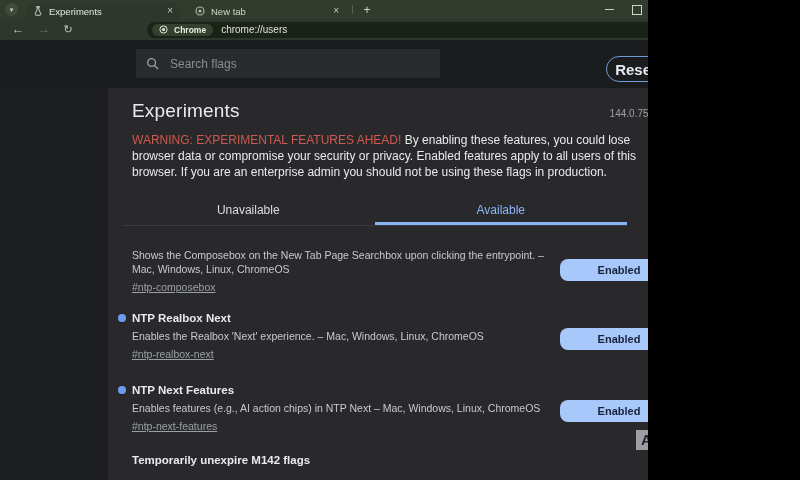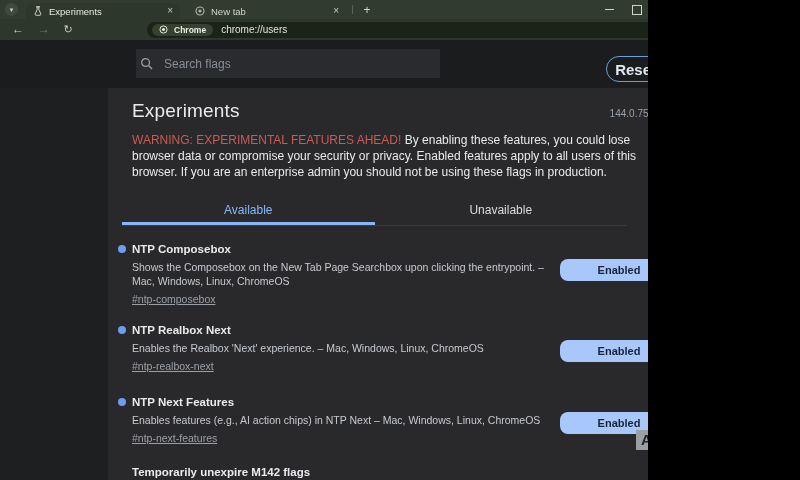--- a/index.html
+++ b/index.html
@@ -36,21 +36,21 @@
   .chip-label{font-size:8.5px;font-weight:700;color:#e8ece3;}
   .url-text{margin-left:8px;font-size:10px;color:#dfe3d9;}
   .tb-icon{position:absolute;top:3px;color:#ccd3c7;cursor:pointer;}
   .tb-zoom{left:747px;} .tb-star{left:769px;top:2px;font-size:12px;line-height:16px;}
   .avatar{position:absolute;left:786px;top:3px;width:14px;height:14px;border-radius:50%;
     background:radial-gradient(circle at 35% 30%,#8d7cf0,#3f3382 72%);cursor:pointer;}
 
   
   .flags-header{position:absolute;top:40px;left:0;right:0;height:48px;background:#1b1c1e;}
   .searchbox{position:absolute;left:136px;top:9px;width:304px;height:29px;background:#2a2b2e;
-    border-radius:0;display:flex;align-items:center;padding:0 4px;box-sizing:border-box;}
+    border-radius:0;display:flex;align-items:center;padding:0 10px;box-sizing:border-box;}
   .searchbox svg{flex:none;margin-right:9px;}
   .search-input{flex:1;background:transparent;border:none;outline:none;color:#e8eaed;
     font-size:12px;font-family:"Liberation Sans",sans-serif;}
   .search-input::placeholder{color:#888e95;}
   .reset-btn{position:absolute;left:606px;top:16px;width:80px;height:26px;border-radius:13px;
     border:1px solid #6e9ddd;background:transparent;color:#e4e9f1;font-size:15px;font-weight:600;
     font-family:"Liberation Sans",sans-serif;cursor:pointer;}
 
   
   .page-body{position:absolute;top:88px;left:0;right:0;bottom:0;background:#1e1f21;}
@@ -161,30 +161,26 @@
       <div class="title-row">
         <h1 class="page-title">Experiments</h1>
         <span class="version">144.0.7502.0</span>
       </div>
 
       <div class="warning">
         <span class="warn-red">WARNING: EXPERIMENTAL FEATURES AHEAD!</span><span> By enabling these features, you could lose browser data or compromise your security or privacy. Enabled features apply to all users of this browser. If you are an enterprise admin you should not be using these flags in production.</span>
       </div>
 
       <div class="flag-tabs">
+        <div class="ftab">Unavailable</div>
         <div class="ftab active">Available</div>
-        <div class="ftab">Unavailable</div>
       </div>
 
       <div class="flag-row">
         <div class="flag-info">
-          <div class="flag-name">
-            <span class="dot"></span>
-            <span>NTP Composebox</span>
-          </div>
           <div class="flag-desc">Shows the Composebox on the New Tab Page Searchbox upon clicking the entrypoint. – Mac, Windows, Linux, ChromeOS</div>
           <span class="flag-link">#ntp-composebox</span>
         </div>
         <div class="flag-select">
           <span>Enabled</span>
           <span class="chev"></span>
         </div>
       </div>
 
       <div class="flag-row">

